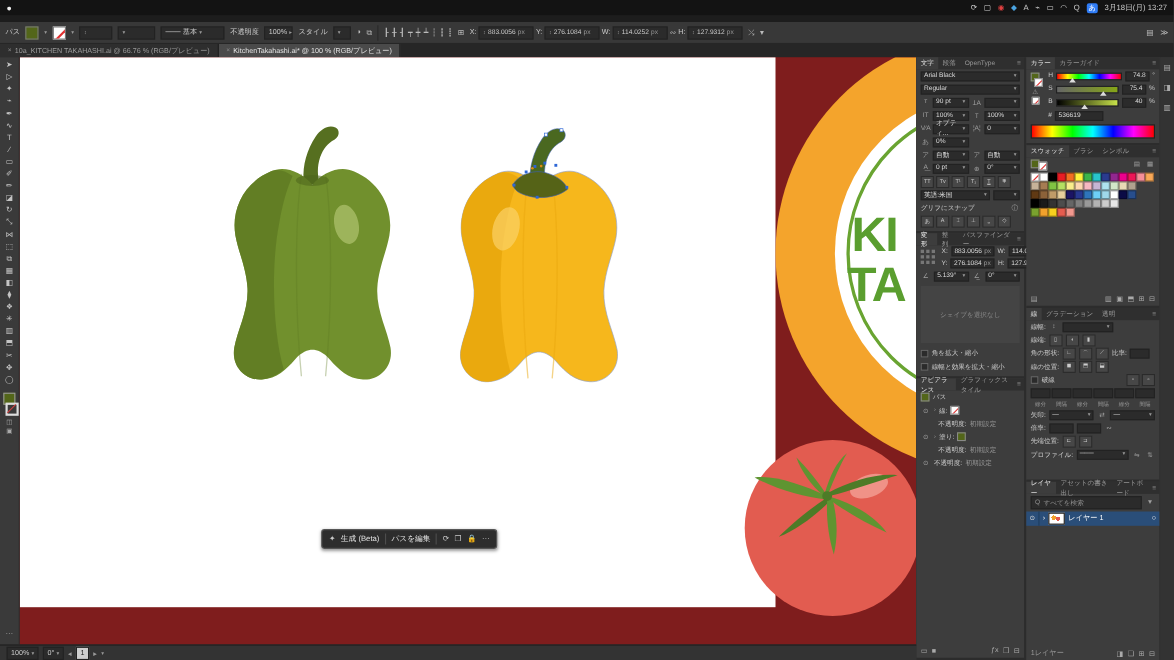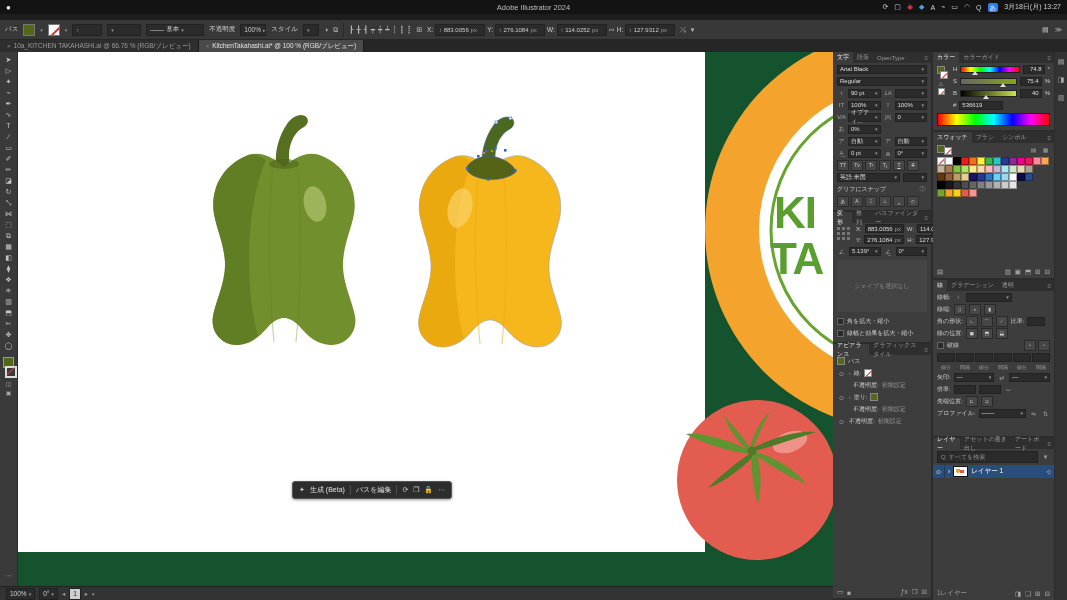--- a/index.html
+++ b/index.html
@@ -42,21 +42,21 @@
            display:flex;flex-direction:column;align-items:center;padding-top:2px;box-sizing:border-box;}
   #tools{display:flex;flex-direction:column;align-items:center;}
   .tool{width:16px;height:11px;line-height:11px;text-align:center;font-size:7px;color:#c4c4c4;cursor:pointer;}
   .tool-extras{margin-top:6px;display:flex;flex-direction:column;align-items:center;gap:2px;}
   .fillbox{width:9px;height:9px;border:1px solid #999;}
   .strokebox{width:8px;height:8px;border:2px solid #ddd;background:transparent;margin-left:5px;margin-top:-4px;position:relative;}
   .strokebox:after{content:"";position:absolute;left:-2px;top:3px;width:11px;height:1px;background:#d04040;transform:rotate(-45deg);}
   .modebtn{font-size:6px;color:#aaa;}
   .tool-more{margin-top:auto;margin-bottom:6px;color:#aaa;font-size:7px;}
   
-  .canvas{position:absolute;left:18px;top:0;width:815px;bottom:14px;background:#14532d;overflow:hidden;}
+  .canvas{position:absolute;left:18px;top:0;width:815px;bottom:14px;background:#7f1d1d;overflow:hidden;}
   .artboard{position:absolute;left:0;top:0;width:687px;height:500px;background:#ffffff;}
   .artsvg{position:absolute;left:0;top:0;}
   .taskbar{position:absolute;left:274px;top:429px;height:16px;background:#2d2d2d;border:1px solid #555;border-radius:3px;
            display:flex;align-items:center;gap:5px;padding:0 6px;font-size:7px;color:#e2e2e2;box-shadow:0 1px 3px rgba(0,0,0,.4);}
   .tb-ico{color:#c9c9c9;font-size:7px;}
   .tb-sep{width:1px;height:10px;background:#4d4d4d;}
   
   .statusbar{position:absolute;left:0;bottom:0;width:833px;height:14px;background:#333;border-top:1px solid #222;
              display:flex;align-items:center;gap:4px;padding:0 6px;box-sizing:border-box;font-size:6.5px;color:#ccc;}
   .sfield{background:#2b2b2b;border:1px solid #222;height:10px;display:flex;align-items:center;padding:0 3px;gap:2px;}
@@ -109,21 +109,20 @@
   .eye{font-size:6px;color:#ddd;}
   .vline{width:1px;height:13px;background:#1f3c5e;}
 </style>
 </head>
 <body>
 
 <div id="root">
 
   <div class="menubar">
     <span class="apple">●</span>
-    <span class="mb-title">Adobe Illustrator 2024</span>
     <span class="mb-right">
       <span>⟳</span>
       <span>▢</span>
       <span style="color:#e04040">◉</span>
       <span style="color:#4aa3e0">◆</span>
       <span>A</span>
       <span>⌁</span>
       <span>▭</span>
       <span>◠</span>
       <span>Q</span>

